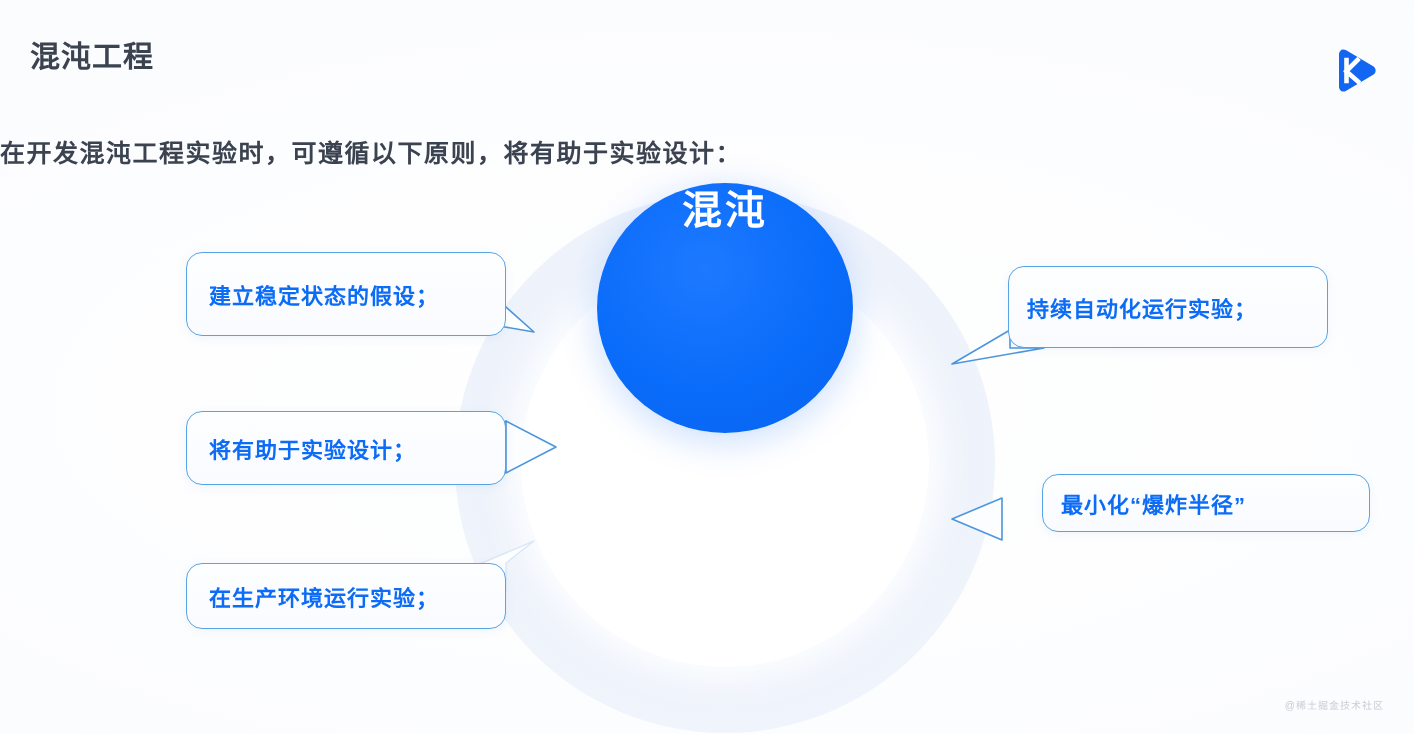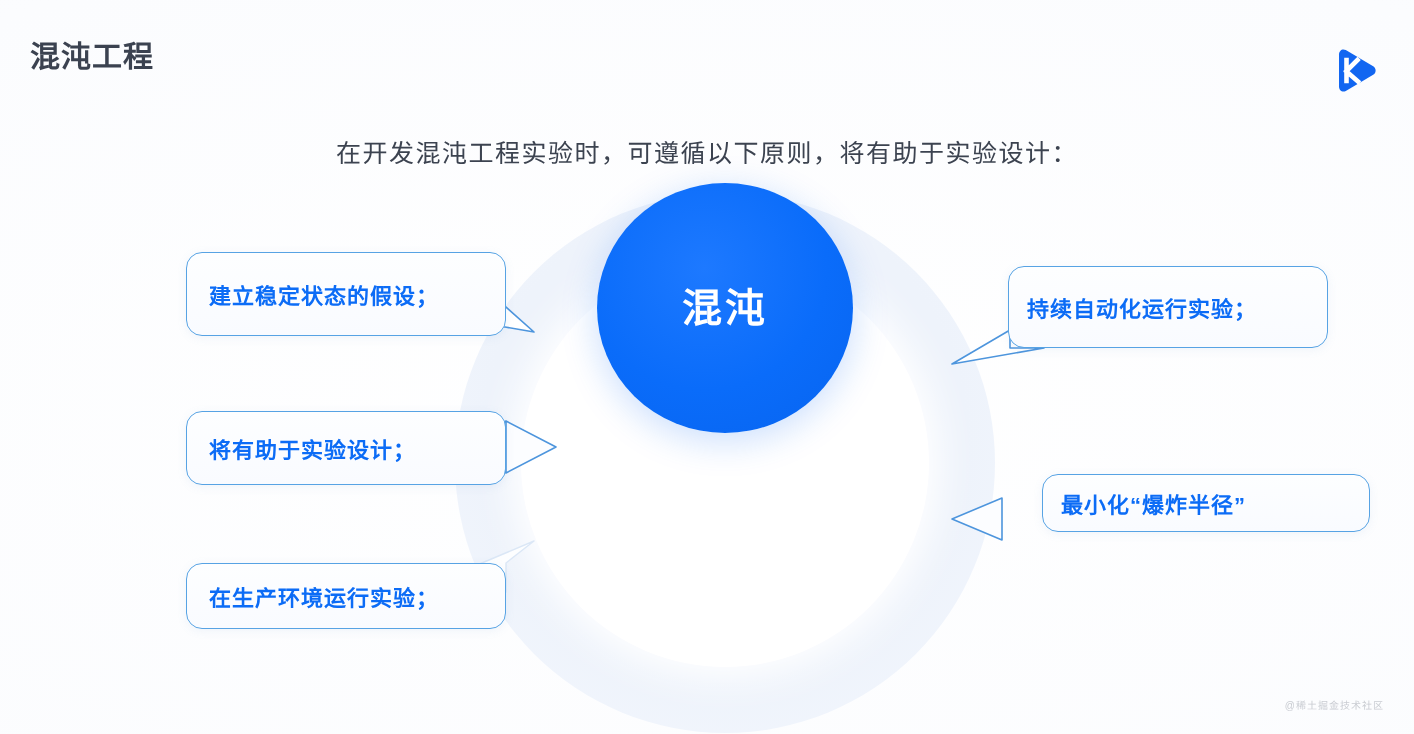--- a/index.html
+++ b/index.html
@@ -45,26 +45,25 @@
     top: 43px;
     width: 58px;
     height: 58px;
   }
 
   .subtitle {
     position: absolute;
     left: 0;
     right: 0;
     top: 138px;
-    text-align: center;
     font-size: 25px;
     color: #3c4350;
     letter-spacing: 1.5px;
     line-height: 1.25;
-    font-weight: 400;
+    font-weight: 700;
   }
 
   
   .diagram {
     position: absolute;
     left: 0;
     top: 175px;
     width: 1414px;
     height: 560px;
   }
@@ -103,21 +102,20 @@
     left: 597px;
     top: 358px;
     width: 256px;
     height: 250px;
     border-radius: 50%;
     background: radial-gradient(circle at 42% 34%, #1d79ff 0%, #0a6cfa 55%, #0764ef 100%);
     box-shadow: 0 8px 36px rgba(12,104,246,0.22);
     display: flex;
     flex-direction: column;
     align-items: center;
-    justify-content: center;
     transform: translateY(-175px);
   }
   .core-line {
     color: #ffffff;
     font-size: 40px;
     font-weight: 700;
     letter-spacing: 3px;
     line-height: 1.35;
   }
 

